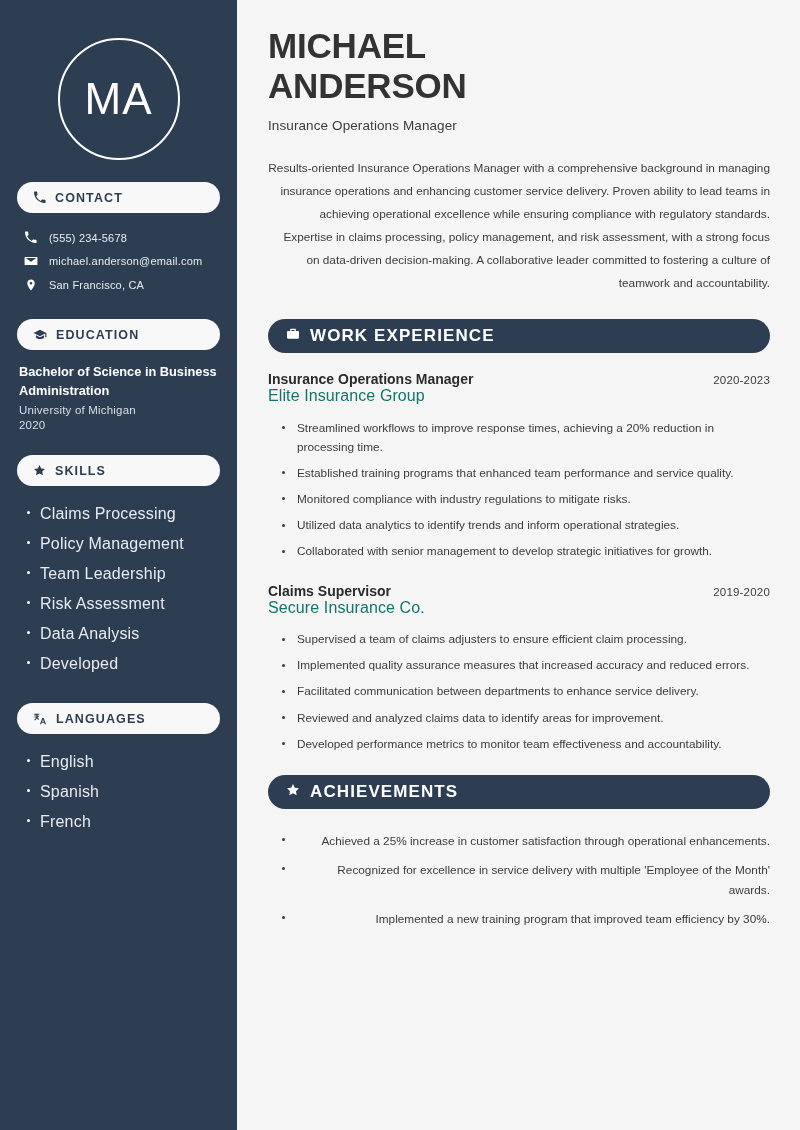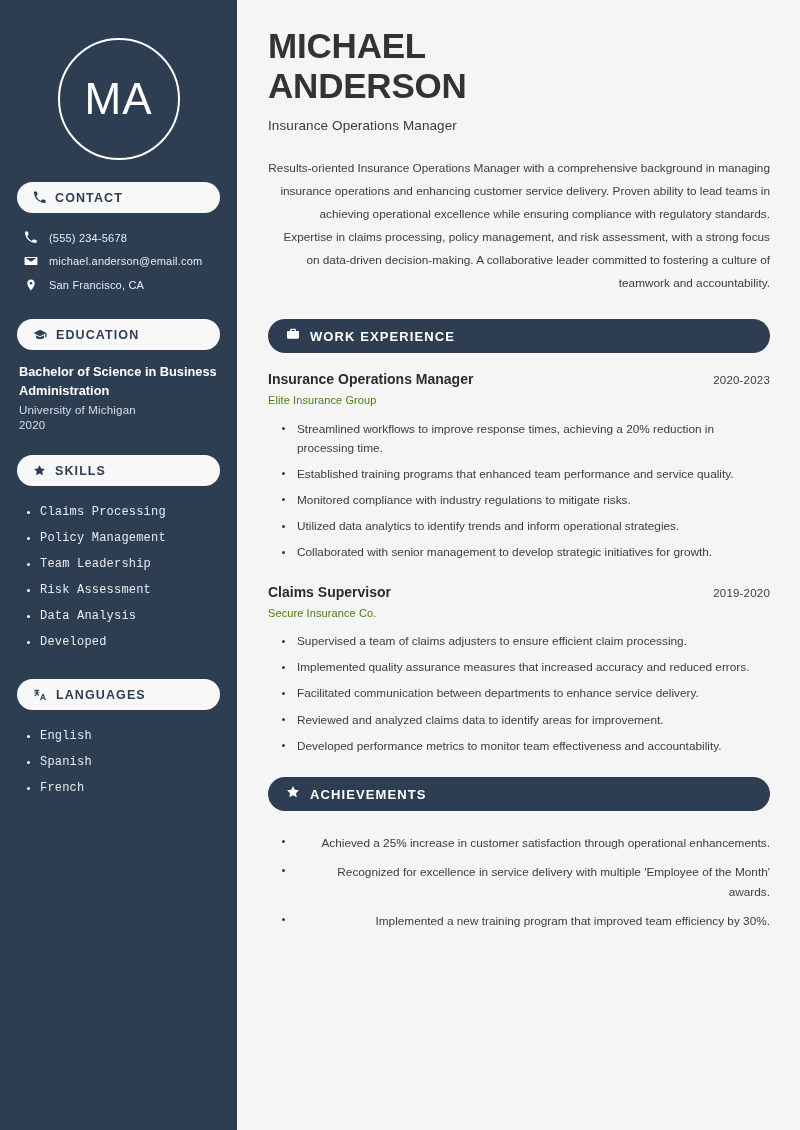--- a/index.html
+++ b/index.html
@@ -111,25 +111,24 @@
     font-size: 11.5px;
     color: #d9dee5;
     margin-top: 3px;
     letter-spacing: .2px;
   }
 
   
   .side-list { list-style: none; margin-bottom: 24px; padding-left: 10px; }
   .side-list li {
     position: relative;
-    font-size: 12px;
+    font-size: 16px;
     color: #e8ebef;
     padding: 6px 0 6px 13px;
     letter-spacing: .2px;
-    font-family: Liberation Mono, monospace;
   }
   .side-list li::before {
     content: "";
     position: absolute;
     left: 0;
     top: 12px;
     width: 3px;
     height: 3px;
     border-radius: 50%;
     background: #ffffff;
@@ -172,21 +171,21 @@
     color: #ffffff;
     border-radius: 999px;
     height: 34px;
     display: flex;
     align-items: center;
     padding: 0 18px;
     gap: 10px;
     margin-bottom: 18px;
   }
   .section-header-label {
-    font-size: 13px;
+    font-size: 17px;
     font-weight: bold;
     letter-spacing: 1.1px;
   }
 
   .job { margin-bottom: 18px; }
 
   .job-head {
     display: flex;
     justify-content: space-between;
     align-items: baseline;
@@ -200,23 +199,22 @@
   }
 
   .job-date {
     font-size: 11.5px;
     color: #3c3c3c;
     white-space: nowrap;
     letter-spacing: .2px;
   }
 
   .job-company {
-    font-size: 11px;
-    color: #4d7c0f;
-    margin-top: 7px;
+    font-size: 16px;
+    color: #0f766e;
     margin-bottom: 10px;
     letter-spacing: .1px;
   }
 
   .bullets { list-style: none; padding-left: 14px; }
   .bullets li {
     position: relative;
     font-size: 11.8px;
     line-height: 1.62;
     color: #3c3c3c;

